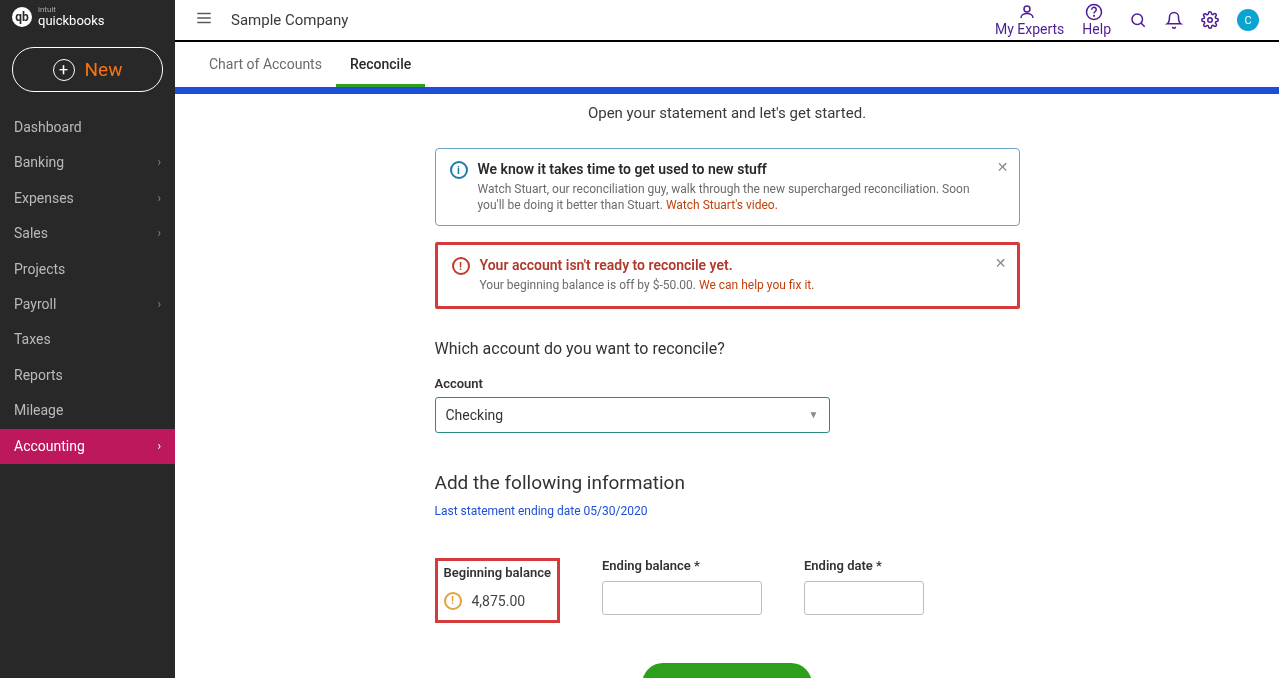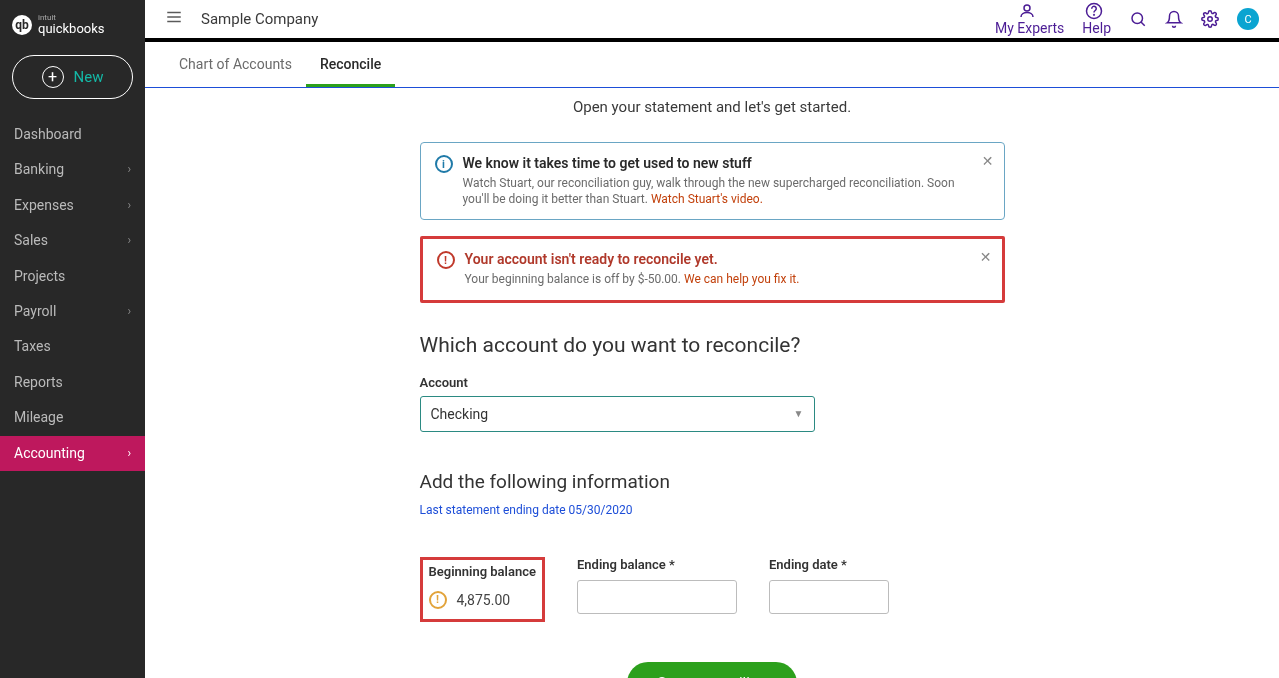--- a/index.html
+++ b/index.html
@@ -1,60 +1,60 @@
 <!DOCTYPE html>
 <html><head>
 <meta charset="utf-8">
 <style>
 * { margin: 0; padding: 0; box-sizing: border-box; font-family: -apple-system, BlinkMacSystemFont, "Segoe UI", Roboto, sans-serif; }
 body { background: #fff; width: 1279px; height: 678px; overflow: hidden; display: flex; }
-.sidebar { width: 145px; background: #282828; color: #bababa; height: 100%; padding-top: 8px; flex-shrink: 0; }
+.sidebar { width: 175px; background: #282828; color: #bababa; height: 100%; padding-top: 0; flex-shrink: 0; }
 .logo-row { display: flex; align-items: center; padding: 6px 12px 10px; color: #fff; }
 .logo-icon { width: 20px; height: 20px; border-radius: 50%; background: #fff; color: #282828; display: flex; align-items: center; justify-content: center; font-weight: bold; font-size: 12px; margin-right: 6px; }
 .logo-text { font-size: 13px; line-height: 1; }
 .logo-text small { display: block; font-size: 8px; color: #aaa; }
 .new-btn { margin: 10px 12px 18px; border: 1px solid #fff; border-radius: 22px; padding: 10px 0; display: flex; align-items: center; justify-content: center; cursor: pointer; }
 .new-btn span.plus { width: 22px; height: 22px; border-radius: 50%; border: 1px solid #fff; display: inline-flex; align-items: center; justify-content: center; color: #fff; font-size: 16px; margin-right: 10px; line-height: 1;}
-.new-btn span.txt { color: #14b8a6; font-size: 15px; }
+.new-btn span.txt { color: #f97316; font-size: 19px; }
 .nav-item { padding: 10px 14px; display: flex; justify-content: space-between; align-items: center; font-size: 14px; cursor: pointer; line-height: 1.1; }
 .nav-item.active { background: #be185d; color: #fff; }
 .nav-item .chev { font-size: 12px; color: #888; }
 .nav-item.active .chev { color: #fff; }
 .main { flex: 1; display: flex; flex-direction: column; height: 100%; }
-.topbar { height: 42px; display: flex; align-items: center; padding: 2px 20px; border-bottom: 4px solid #000000; }
+.topbar { height: 42px; display: flex; align-items: center; padding: 2px 20px; border-bottom: 2px solid #000000; }
 .hamburger { margin-right: 18px; cursor: pointer; color: #5a5a5a; }
 .company { font-size: 15px; color: #3a3a3a; }
 .topbar-spacer { flex: 1; }
 .top-icon { margin-left: 18px; color: #4c1d95; cursor: pointer; display: inline-flex; align-items: center; font-size: 14px; flex-direction: column; }
 .top-icon svg, .hamburger svg { width: 18px; height: 18px; }
 .avatar { width: 22px; height: 22px; border-radius: 50%; background: #0aa4d1; color: #fff; display: inline-flex; align-items: center; justify-content: center; font-size: 11px; margin-left: 18px; cursor: pointer;}
-.tabs { display: flex; padding: 0 20px; border-bottom: 1px solid #1d4ed8; }
+.tabs { display: flex; padding: 0 20px; border-bottom: 7px solid #1d4ed8; }
 .tab { padding: 14px 14px 12px; font-size: 14px; color: #6b6b6b; cursor: pointer; border-bottom: 3px solid transparent; }
 .tab.active { color: #2a2a2a; border-bottom-color: #2ca01c; font-weight: 500; }
 .content { flex: 1; overflow: auto; padding: 0 0 30px 0; display: flex; flex-direction: column; align-items: center; }
 .intro { font-size: 15px; color: #3a3a3a; padding: 10px 0 26px; }
 .alert { width: 585px; border: 1px solid; border-radius: 4px; padding: 12px 30px 12px 14px; margin-bottom: 16px; position: relative; display: flex; }
 .alert.info { border-color: #6aa6c4; }
 .alert.error { border-color: #d53b3b; border-width: 3px; border-radius: 2px;}
 .alert .alert-ico { width: 18px; height: 18px; border-radius: 50%; flex-shrink: 0; margin-right: 10px; display: inline-flex; align-items: center; justify-content: center; font-size: 11px; font-weight: bold; }
 .alert.info .alert-ico { border: 2px solid #1f7aa8; color: #1f7aa8; }
 .alert.error .alert-ico { border: 2px solid #c0392b; color: #c0392b; }
 .alert .a-title { font-size: 14px; color: #2a2a2a; margin-bottom: 4px; font-weight: 600;}
 .alert.error .a-title { color: #b0392b; font-weight: 600;}
 .alert .a-body { font-size: 12px; color: #6b6b6b; line-height: 1.35;}
 .alert .a-link { color: #c2410c; cursor: pointer;}
 .alert .close { position: absolute; right: 10px; top: 10px; color: #888; cursor: pointer; font-size: 14px;}
 .formwrap { width: 585px; }
-.q-head { font-size: 21px; color: #333; margin: 14px 0 18px; }
+.q-head { font-size: 16px; color: #333; margin: 14px 0 18px; }
 .label { font-size: 13px; font-weight: 600; color: #333; margin-bottom: 6px; display: block;}
 .select { width: 395px; border: 1px solid #2b8a82; border-radius: 3px; padding: 9px 10px; font-size: 14px; display: flex; justify-content: space-between; align-items: center; cursor: pointer; color: #333;}
 .select .caret { color: #888; font-size: 10px;}
 .sub-head { font-size: 19px; color: #333; margin: 38px 0 6px; }
 .last-stmt { font-size: 12px; color: #1d4ed8; cursor: pointer; margin-bottom: 40px; display: inline-block;}
-.fields-row { display: flex; gap: 32px; align-items: flex-start;}
+.fields-row { display: flex; gap: 42px; align-items: flex-start;}
 .field { display: flex; flex-direction: column;}
 .bb-box { border: 3px solid #d53b3b; padding: 4px 6px 10px 6px; }
 .bb-box .label { white-space: nowrap; }
 .bb-row { display: flex; align-items: center; gap: 10px; padding-top: 6px;}
 .warn-ico { width: 18px; height: 18px; border: 2px solid #e2a33a; border-radius: 50%; color: #e2a33a; display: inline-flex; align-items: center; justify-content: center; font-size: 11px; font-weight: bold;}
 .bb-val { font-size: 14px; color: #444;}
 .text-input { width: 160px; height: 34px; border: 1px solid #bcbcbc; border-radius: 3px; padding: 0 8px; font-size: 14px; margin-top: 2px;}
 .date-input { width: 120px; }
 .primary-btn { margin: 40px auto 0; display: block; background: #2ca01c; color: #fff; border: none; border-radius: 22px; padding: 12px 30px; font-size: 15px; cursor: pointer;}
 .center-row{display:flex; justify-content:center;}

